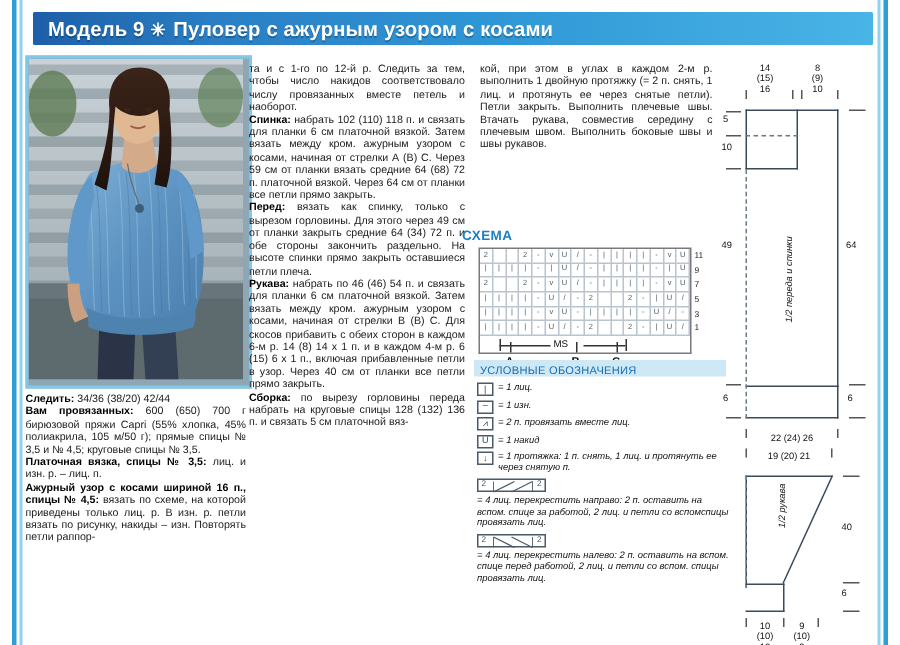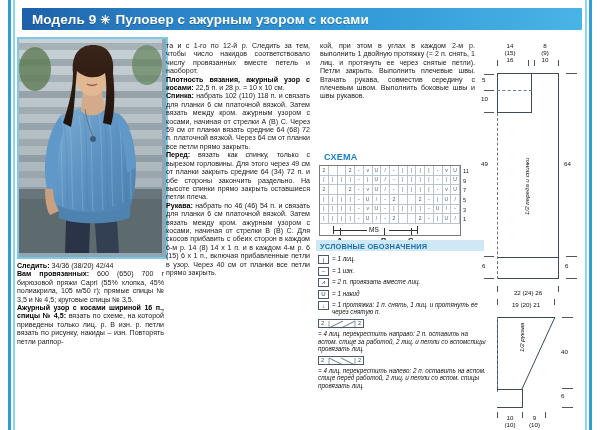--- a/index.html
+++ b/index.html
@@ -41,21 +41,21 @@
   .col-left{left:17px;top:262px;width:147px;}
   .col-mid{left:166px;top:42px;width:144px;}
   .col-right{left:320px;top:42px;width:155px;}
 
   
   .sec-head{
     color:#1b7fc4;font-weight:bold;font-size:9px;letter-spacing:.3px;
   }
 
   
-  .schema-title{position:absolute;left:324px;top:152px;}
+  .schema-title{position:absolute;left:308px;top:152px;}
   .schema-box{
     position:absolute;left:319px;top:165px;width:140px;height:58px;
     border:1px solid #7a7a7a;background:#fff;
   }
   .schema-grid{position:absolute;inset:0;}
   .scell{
     position:absolute;border-right:1px solid #b9c4cf;border-bottom:1px solid #b9c4cf;
     box-sizing:border-box;font-size:5px;color:#4a5a68;
     display:flex;align-items:center;justify-content:center;line-height:1;
   }
@@ -70,21 +70,21 @@
     position:absolute;font-size:6.5px;color:#111;font-weight:normal;
   }
   .abc{position:absolute;font-size:7.5px;font-weight:bold;color:#111;}
   .tickmark{position:absolute;width:1px;background:#333;}
 
   
   .legend-bar{
     position:absolute;left:316px;top:240px;width:168px;height:11px;background:#cfe8f6;
   }
   .legend-bar span{
-    position:absolute;left:4px;top:1.5px;color:#1b6fae;font-weight:bold;font-size:7.4px;letter-spacing:.2px;
+    position:absolute;left:4px;top:1.5px;color:#1b6fae;font-weight:normal;font-size:7.4px;letter-spacing:.2px;
   }
   .legend{position:absolute;left:318px;top:255px;width:170px;}
   .lrow{display:flex;align-items:flex-start;margin-bottom:2.5px;}
   .lsym{
     width:11px;height:9px;border:1px solid #4b5a68;box-sizing:border-box;
     display:flex;align-items:center;justify-content:center;
     font-size:6px;color:#33414d;flex:0 0 auto;margin-right:3px;background:#fff;
   }
   .lsym-wide{
     width:46px;height:9px;border:1px solid #4b5a68;box-sizing:border-box;
@@ -216,42 +216,46 @@
   <div class="col col-left">
     <p>
       <b>Следить:</b>
       <span>34/36 (38/20) 42/44</span>
     </p>
     <p>
       <b>Вам провязанных:</b>
       <span>600 (650) 700 г бирюзовой пряжи Capri (55% хлопка, 45% полиакрила, 105 м/50 г); прямые спицы № 3,5 и № 4,5; круговые спицы № 3,5.</span>
     </p>
     <p>
+      <b>Платочная вязка, спицы № 3,5:</b>
+      <span>лиц. и изн. р. – лиц. п.</span>
+    </p>
+    <p>
       <b>Ажурный узор с косами шириной 16 п., спицы № 4,5:</b>
       <span>вязать по схеме, на которой приведены только лиц. р. В изн. р. петли вязать по рисунку, накиды – изн. Повторять петли раппор-</span>
     </p>
   </div>
 
   <div class="col col-mid">
     <p>та и с 1-го по 12-й р. Следить за тем, чтобы число накидов соответствовало числу провязанных вместе петель и наоборот.</p>
     <p>
-      <b>Плотность вязания, ажурный узор с косами:</b>
-      <span>22,5 п. и 28 р. = 10 х 10 см.</span>
-    </p>
-    <p>
       <b>Спинка:</b>
       <span>набрать 102 (110) 118 п. и связать для планки 6 см платочной вязкой. Затем вязать между кром. ажурным узором с косами, начиная от стрелки А (В) С. Через 59 см от планки вязать средние 64 (68) 72 п. платочной вязкой. Через 64 см от планки все петли прямо закрыть.</span>
     </p>
     <p>
       <b>Перед:</b>
       <span>вязать как спинку, только с вырезом горловины. Для этого через 49 см от планки закрыть средние 64 (34) 72 п. и обе стороны закончить раздельно. На высоте спинки прямо закрыть оставшиеся петли плеча.</span>
     </p>
     <p>
       <b>Рукава:</b>
       <span>набрать по 46 (46) 54 п. и связать для планки 6 см платочной вязкой. Затем вязать между кром. ажурным узором с косами, начиная от стрелки В (В) С. Для скосов прибавить с обеих сторон в каждом 6-м р. 14 (8) 14 х 1 п. и в каждом 4-м р. 6 (15) 6 х 1 п., включая прибавленные петли в узор. Через 40 см от планки все петли прямо закрыть.</span>
+    </p>
+    <p>
+      <b>Сборка:</b>
+      <span>по вырезу горловины переда набрать на круговые спицы 128 (132) 136 п. и связать 5 см платочной вяз-</span>
     </p>
   </div>
 
   <div class="col col-right">
     <p>кой, при этом в углах в каждом 2-м р. выполнить 1 двойную  протяжку (= 2 п. снять, 1 лиц. и протянуть ее через снятые петли). Петли закрыть. Выполнить плечевые швы. Втачать рукава, совместив середину с плечевым швом. Выполнить боковые швы и швы рукавов.</p>
   </div>
 
   <div class="sec-head schema-title">СХЕМА</div>
 
   <div class="schema-box">

